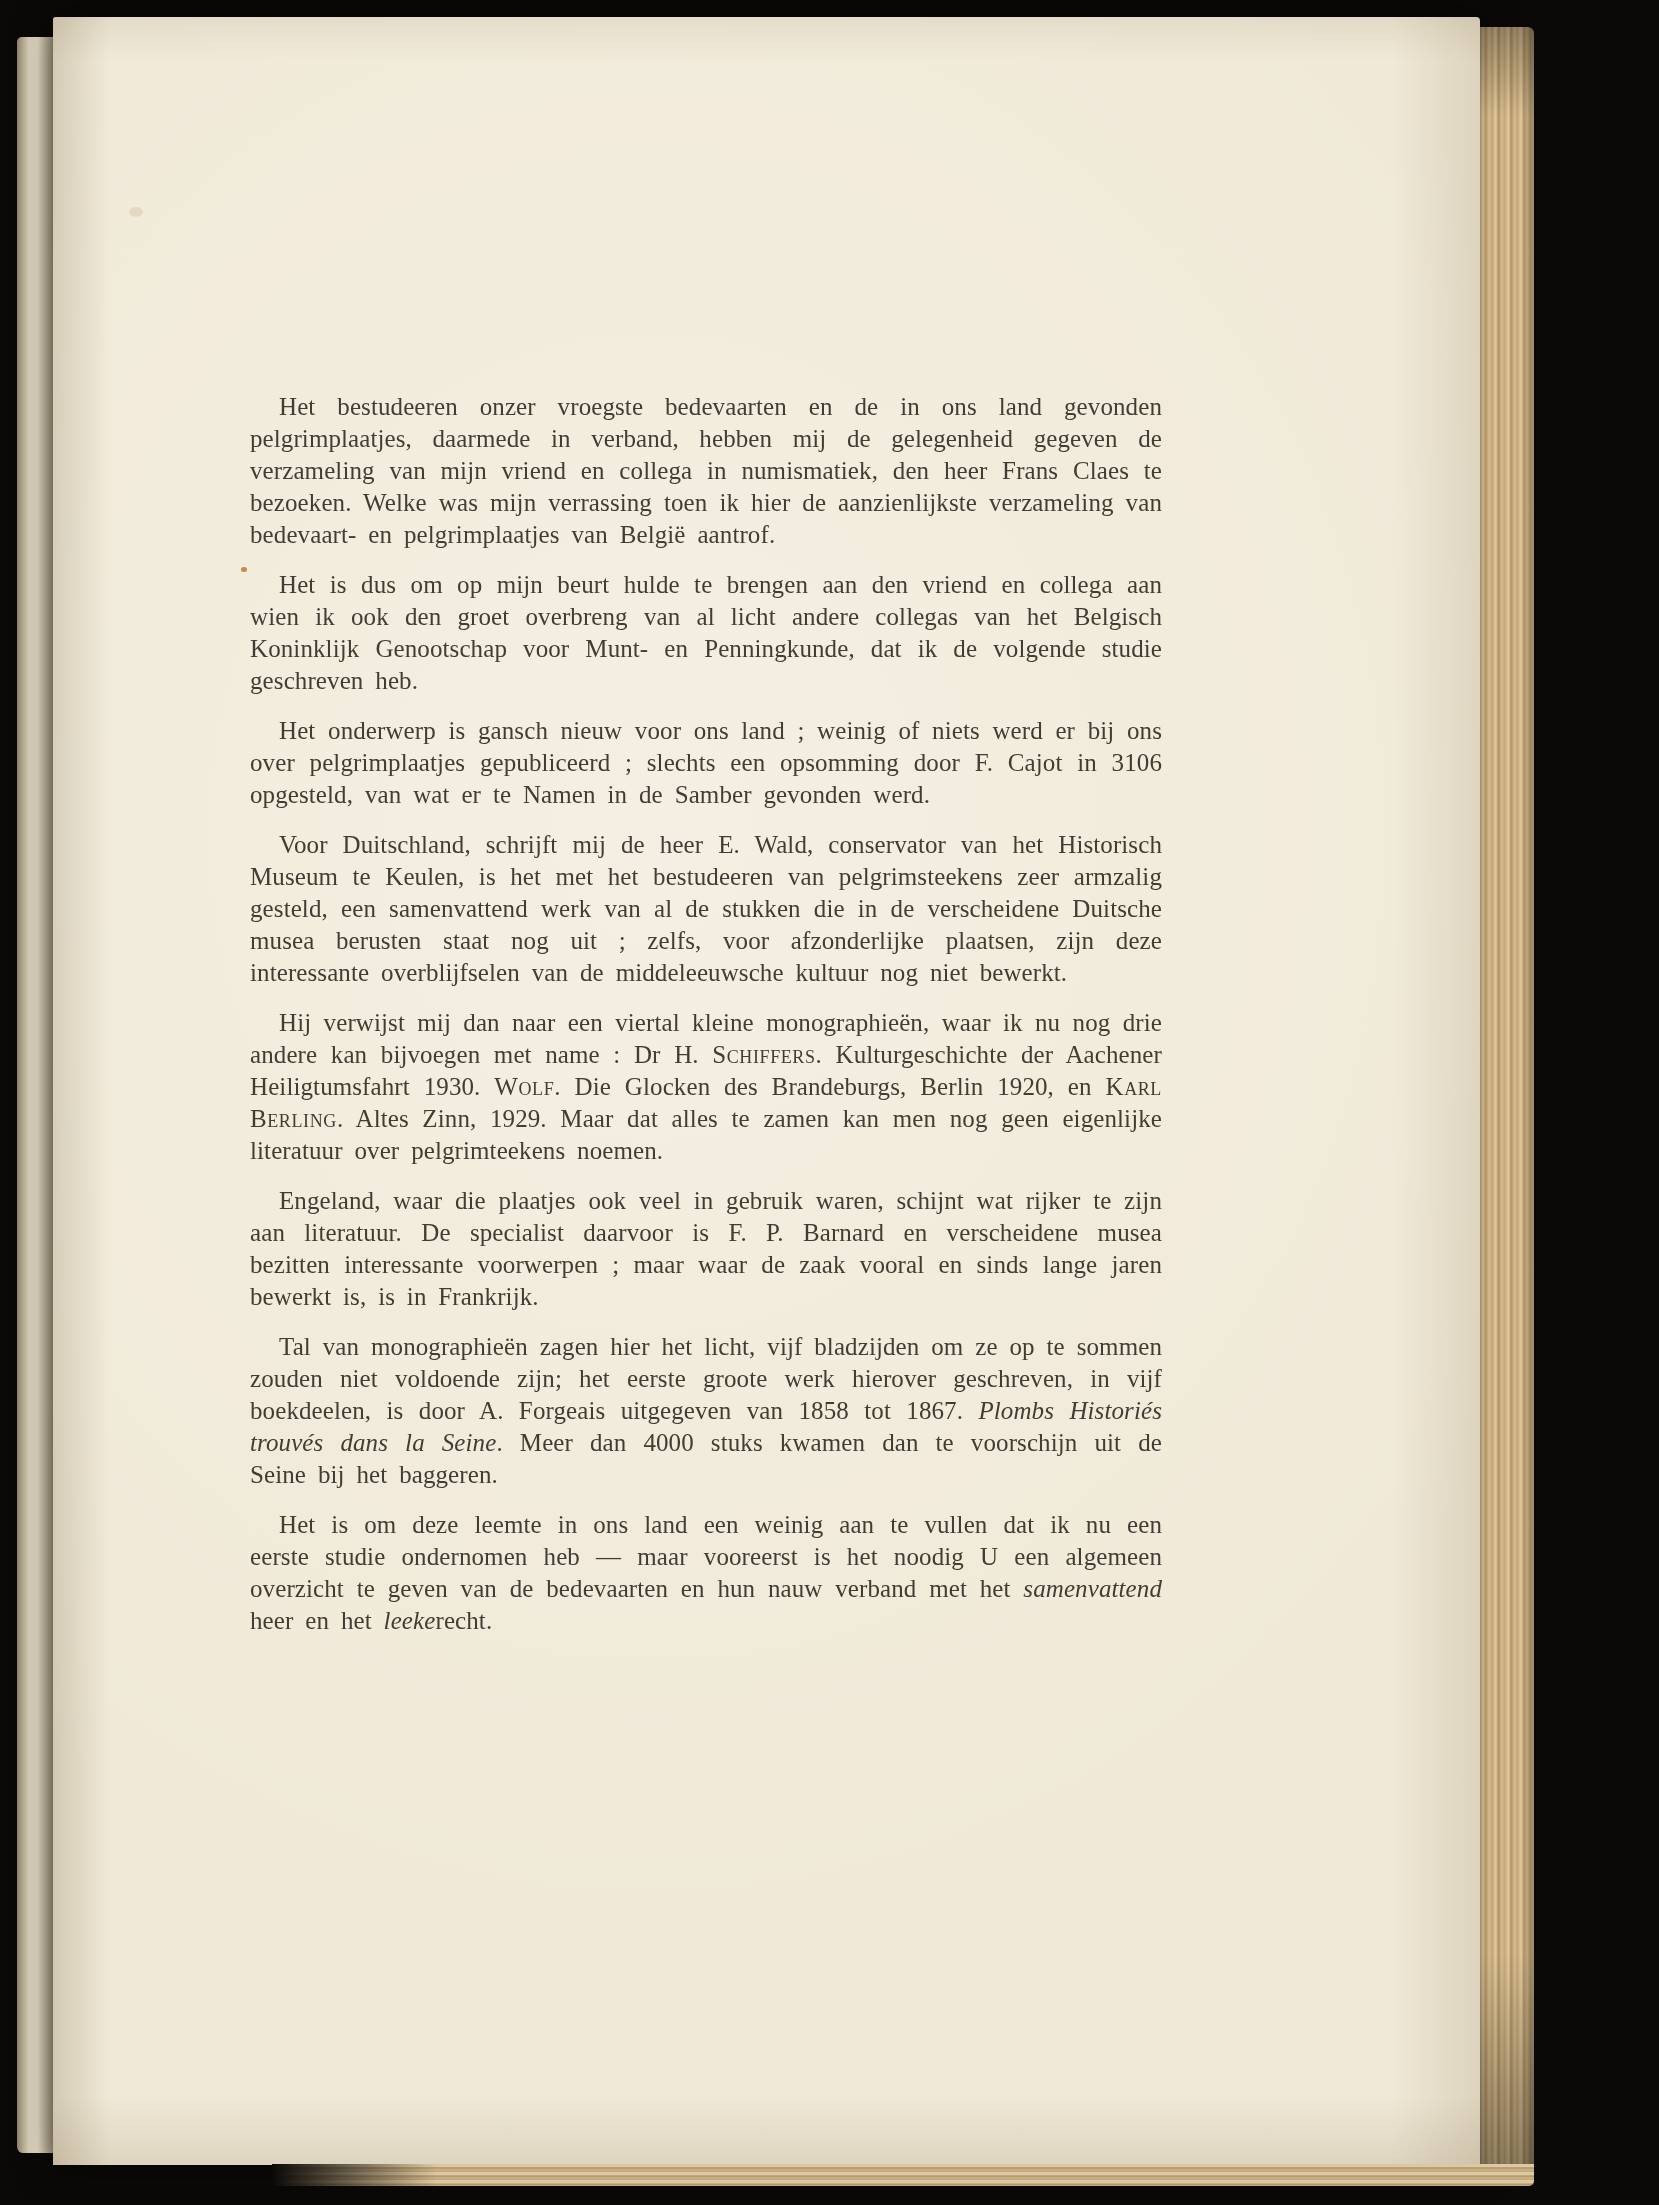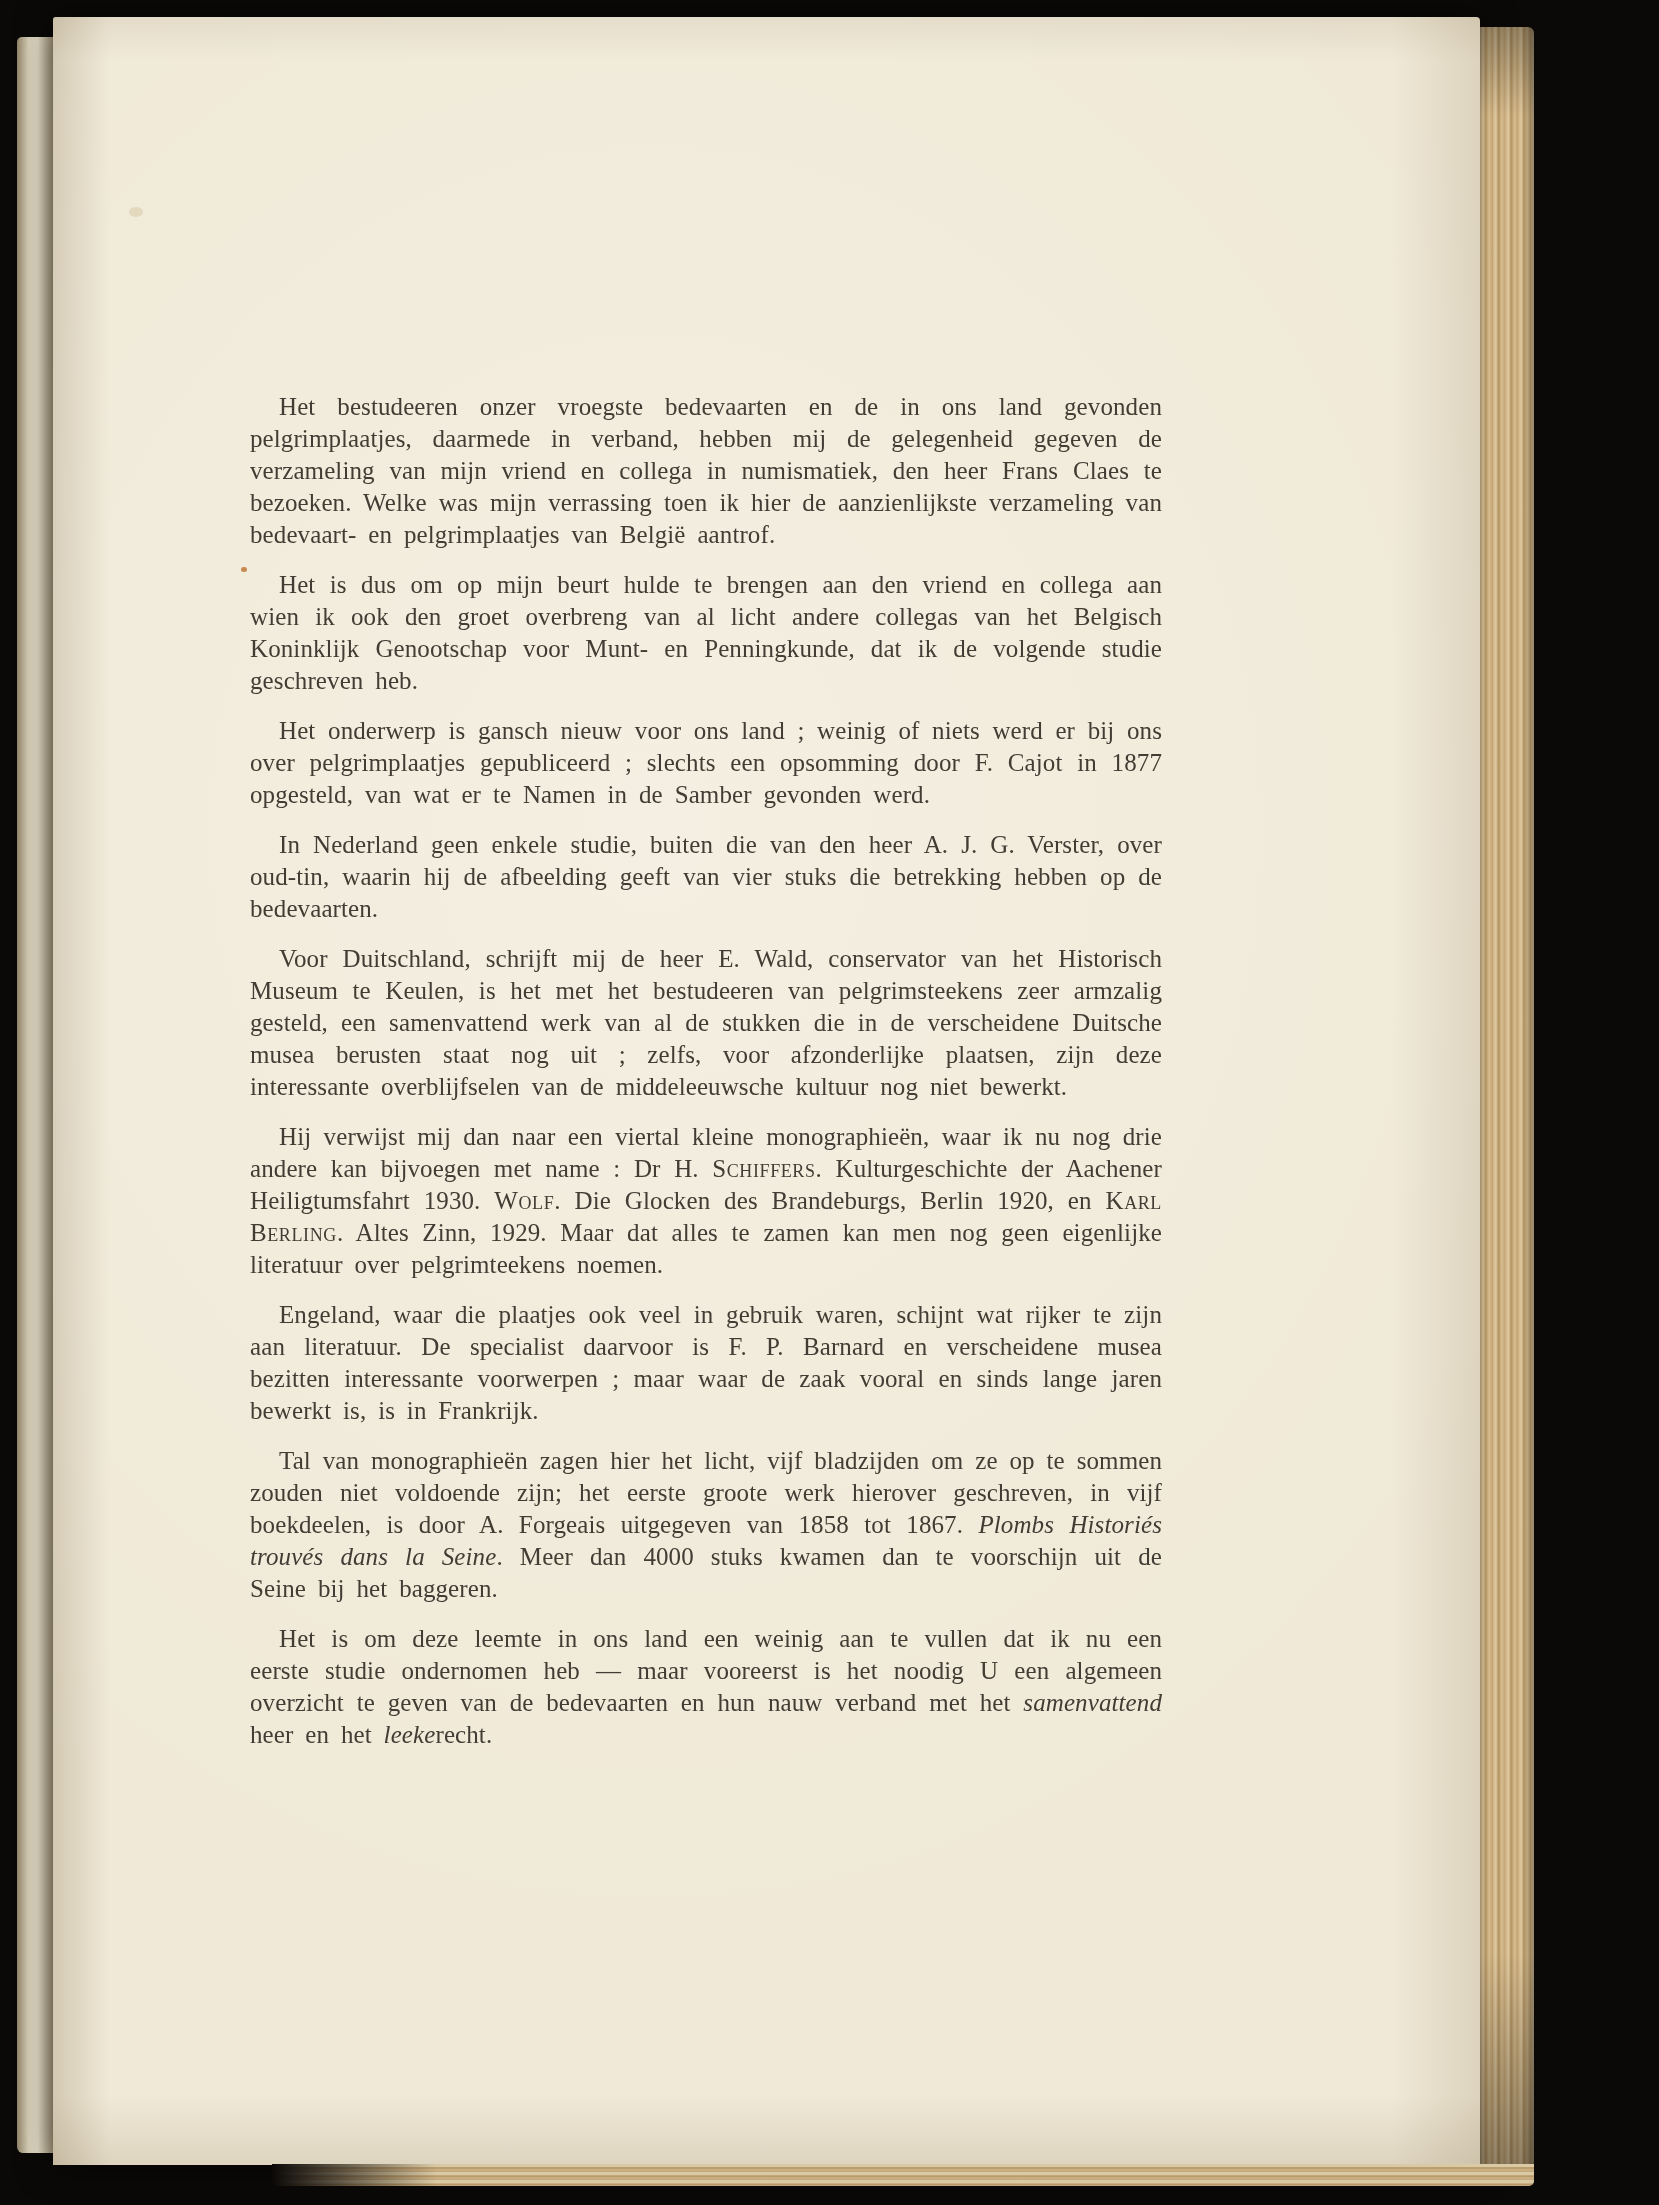--- a/index.html
+++ b/index.html
@@ -129,22 +129,21 @@
 
 <div class="scene">
   <div class="left-strip"></div>
   <div class="page">
     <div class="fox1"></div>
     <div class="speck"></div>
     <div class="text-block">
 
     <p class="para"><span>Het bestudeeren onzer vroegste bedevaarten en de in ons land gevonden pelgrimplaatjes, daarmede in verband, hebben mij de gelegenheid gegeven de verzameling van mijn vriend en collega in numismatiek, den heer Frans Claes te bezoeken. Welke was mijn verrassing toen ik hier de aanzienlijkste verzameling van bedevaart- en pelgrimplaatjes van België aantrof.</span></p>
         <p class="para"><span>Het is dus om op mijn beurt hulde te brengen aan den vriend en collega aan wien ik ook den groet overbreng van al licht andere collegas van het Belgisch Koninklijk Genootschap voor Munt- en Penningkunde, dat ik de volgende studie geschreven heb.</span></p>
-        <p class="para"><span>Het onderwerp is gansch nieuw voor ons land ; weinig of niets werd er bij ons over pelgrimplaatjes gepubliceerd ; slechts een opsomming door F. Cajot in 1877 opgesteld, van wat er te Namen in de Samber gevonden werd.</span></p>
-        <p class="para"><span>In Nederland geen enkele studie, buiten die van den heer A. J. G. Verster, over oud-tin, waarin hij de afbeelding geeft van vier stuks die betrekking hebben op de bedevaarten.</span></p>
+        <p class="para"><span>Het onderwerp is gansch nieuw voor ons land ; weinig of niets werd er bij ons over pelgrimplaatjes gepubliceerd ; slechts een opsomming door F. Cajot in 3106 opgesteld, van wat er te Namen in de Samber gevonden werd.</span></p>
         <p class="para"><span>Voor Duitschland, schrijft mij de heer E. Wald, conservator van het Historisch Museum te Keulen, is het met het bestudeeren van pelgrimsteekens zeer armzalig gesteld, een samenvattend werk van al de stukken die in de verscheidene Duitsche musea berusten staat nog uit ; zelfs, voor afzonderlijke plaatsen, zijn deze interessante overblijfselen van de middeleeuwsche kultuur nog niet bewerkt.</span></p>
         <p class="para"><span>Hij verwijst mij dan naar een viertal kleine monographieën, waar ik nu nog drie andere kan bijvoegen met name : Dr H. </span><span class="sc">Schiffers</span><span>. Kulturgeschichte der Aachener Heiligtumsfahrt 1930. </span><span class="sc">Wolf</span><span>. Die Glocken des Brandeburgs, Berlin 1920, en </span><span class="sc">Karl Berling</span><span>. Altes Zinn, 1929. Maar dat alles te zamen kan men nog geen eigenlijke literatuur over pelgrimteekens noemen.</span></p>
         <p class="para"><span>Engeland, waar die plaatjes ook veel in gebruik waren, schijnt wat rijker te zijn aan literatuur. De specialist daarvoor is F. P. Barnard en verscheidene musea bezitten interessante voorwerpen ; maar waar de zaak vooral en sinds lange jaren bewerkt is, is in Frankrijk.</span></p>
         <p class="para"><span>Tal van monographieën zagen hier het licht, vijf bladzijden om ze op te sommen zouden niet voldoende zijn; het eerste groote werk hierover geschreven, in vijf boekdeelen, is door A. Forgeais uitgegeven van 1858 tot 1867. </span><span class="it">Plombs Historiés trouvés dans la Seine</span><span>. Meer dan 4000 stuks kwamen dan te voorschijn uit de Seine bij het baggeren.</span></p>
         <p class="para"><span>Het is om deze leemte in ons land een weinig aan te vullen dat ik nu een eerste studie ondernomen heb — maar vooreerst is het noodig U een algemeen overzicht te geven van de bedevaarten en hun nauw verband met het </span><span class="it">samenvattend</span><span> heer en het </span><span class="it">leeke</span><span>recht.</span></p>
       </div>
   </div>
   <div class="edges-right"></div>
   <div class="edges-bottom"></div>
 </div>

